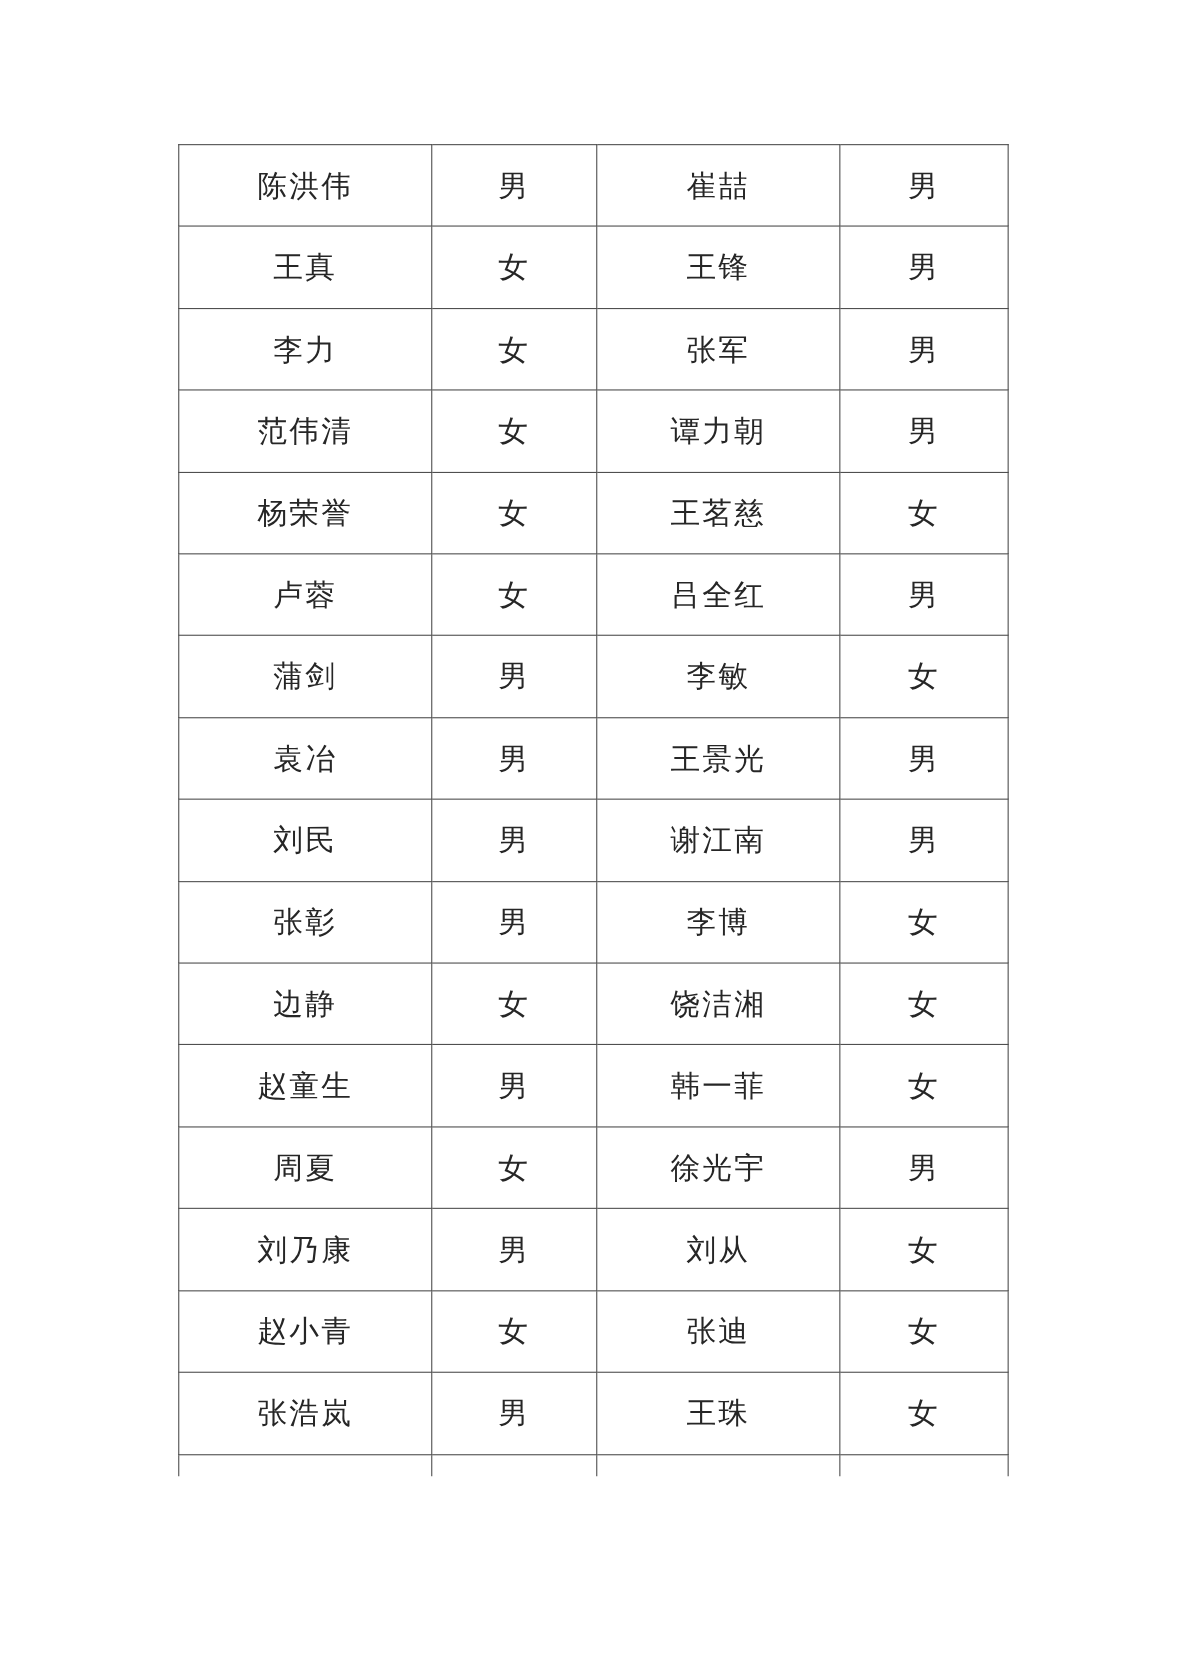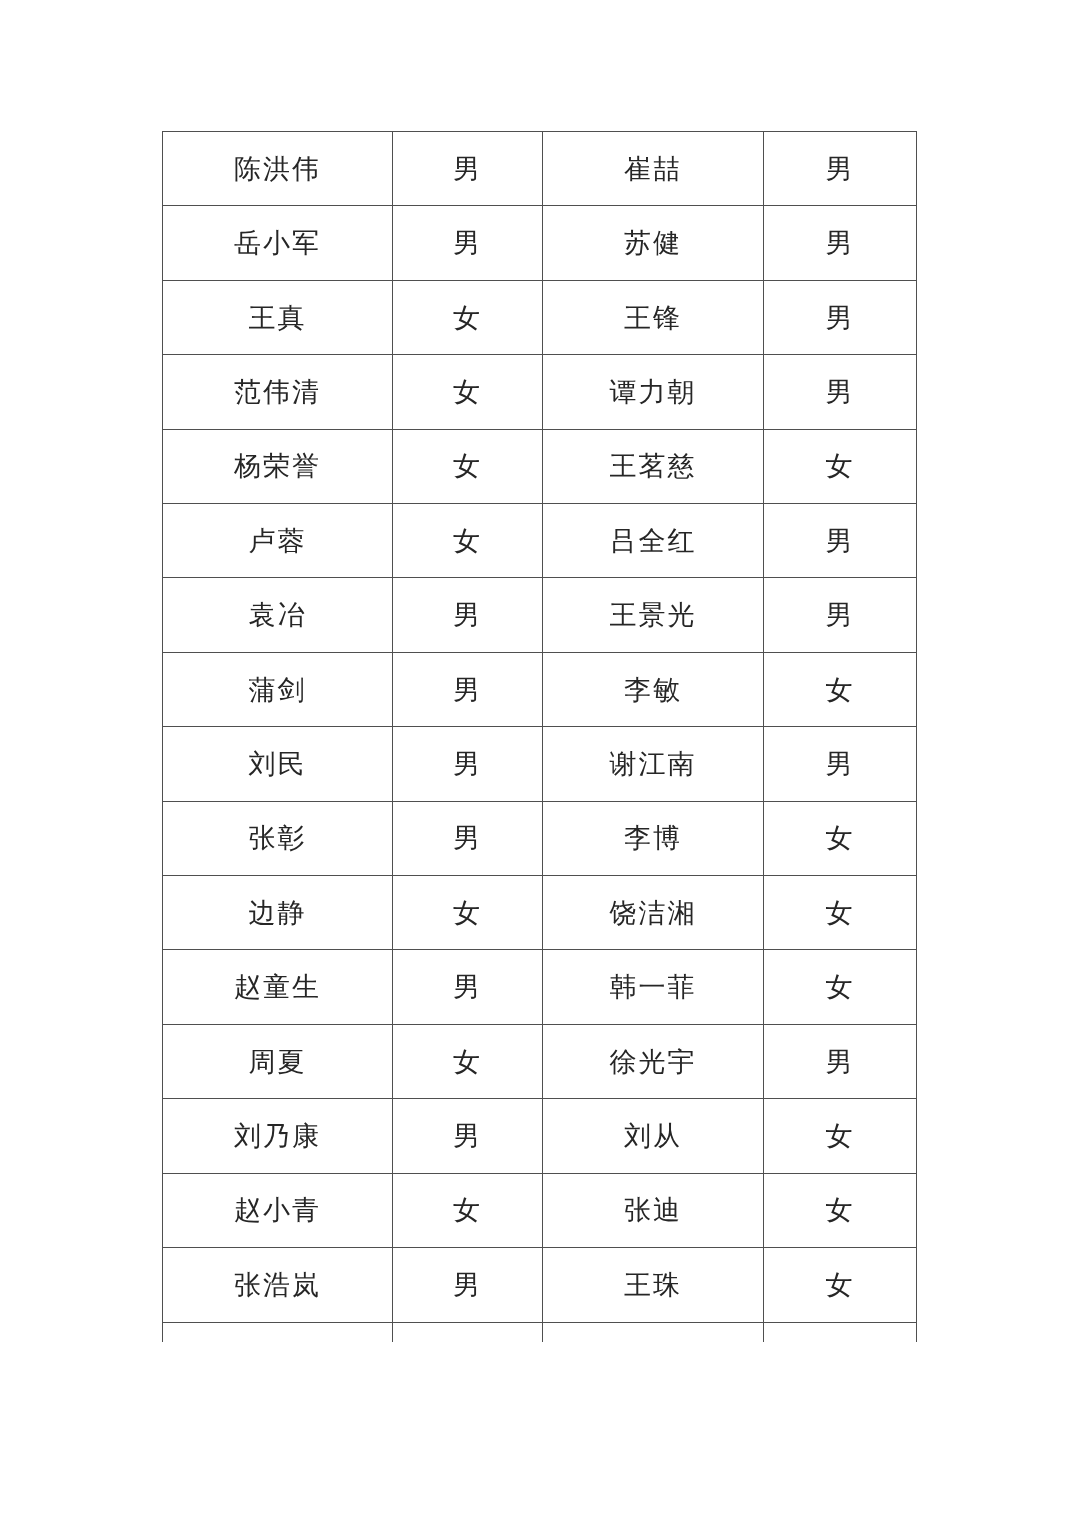--- a/index.html
+++ b/index.html
@@ -53,29 +53,29 @@
       <col style="width:153px">
     </colgroup>
     <tbody>
         <tr>
           <td>陈洪伟</td>
           <td>男</td>
           <td>崔喆</td>
           <td>男</td>
         </tr>
         <tr>
-          <td>岳小军</td>
-          <td>男</td>
-          <td>苏健</td>
+          <td>王真</td>
+          <td>女</td>
+          <td>王锋</td>
           <td>男</td>
         </tr>
         <tr>
-          <td>王真</td>
+          <td>李力</td>
           <td>女</td>
-          <td>王锋</td>
+          <td>张军</td>
           <td>男</td>
         </tr>
         <tr>
           <td>范伟清</td>
           <td>女</td>
           <td>谭力朝</td>
           <td>男</td>
         </tr>
         <tr>
           <td>杨荣誉</td>
@@ -83,30 +83,30 @@
           <td>王茗慈</td>
           <td>女</td>
         </tr>
         <tr>
           <td>卢蓉</td>
           <td>女</td>
           <td>吕全红</td>
           <td>男</td>
         </tr>
         <tr>
+          <td>蒲剑</td>
+          <td>男</td>
+          <td>李敏</td>
+          <td>女</td>
+        </tr>
+        <tr>
           <td>袁冶</td>
           <td>男</td>
           <td>王景光</td>
           <td>男</td>
-        </tr>
-        <tr>
-          <td>蒲剑</td>
-          <td>男</td>
-          <td>李敏</td>
-          <td>女</td>
         </tr>
         <tr>
           <td>刘民</td>
           <td>男</td>
           <td>谢江南</td>
           <td>男</td>
         </tr>
         <tr>
           <td>张彰</td>
           <td>男</td>

